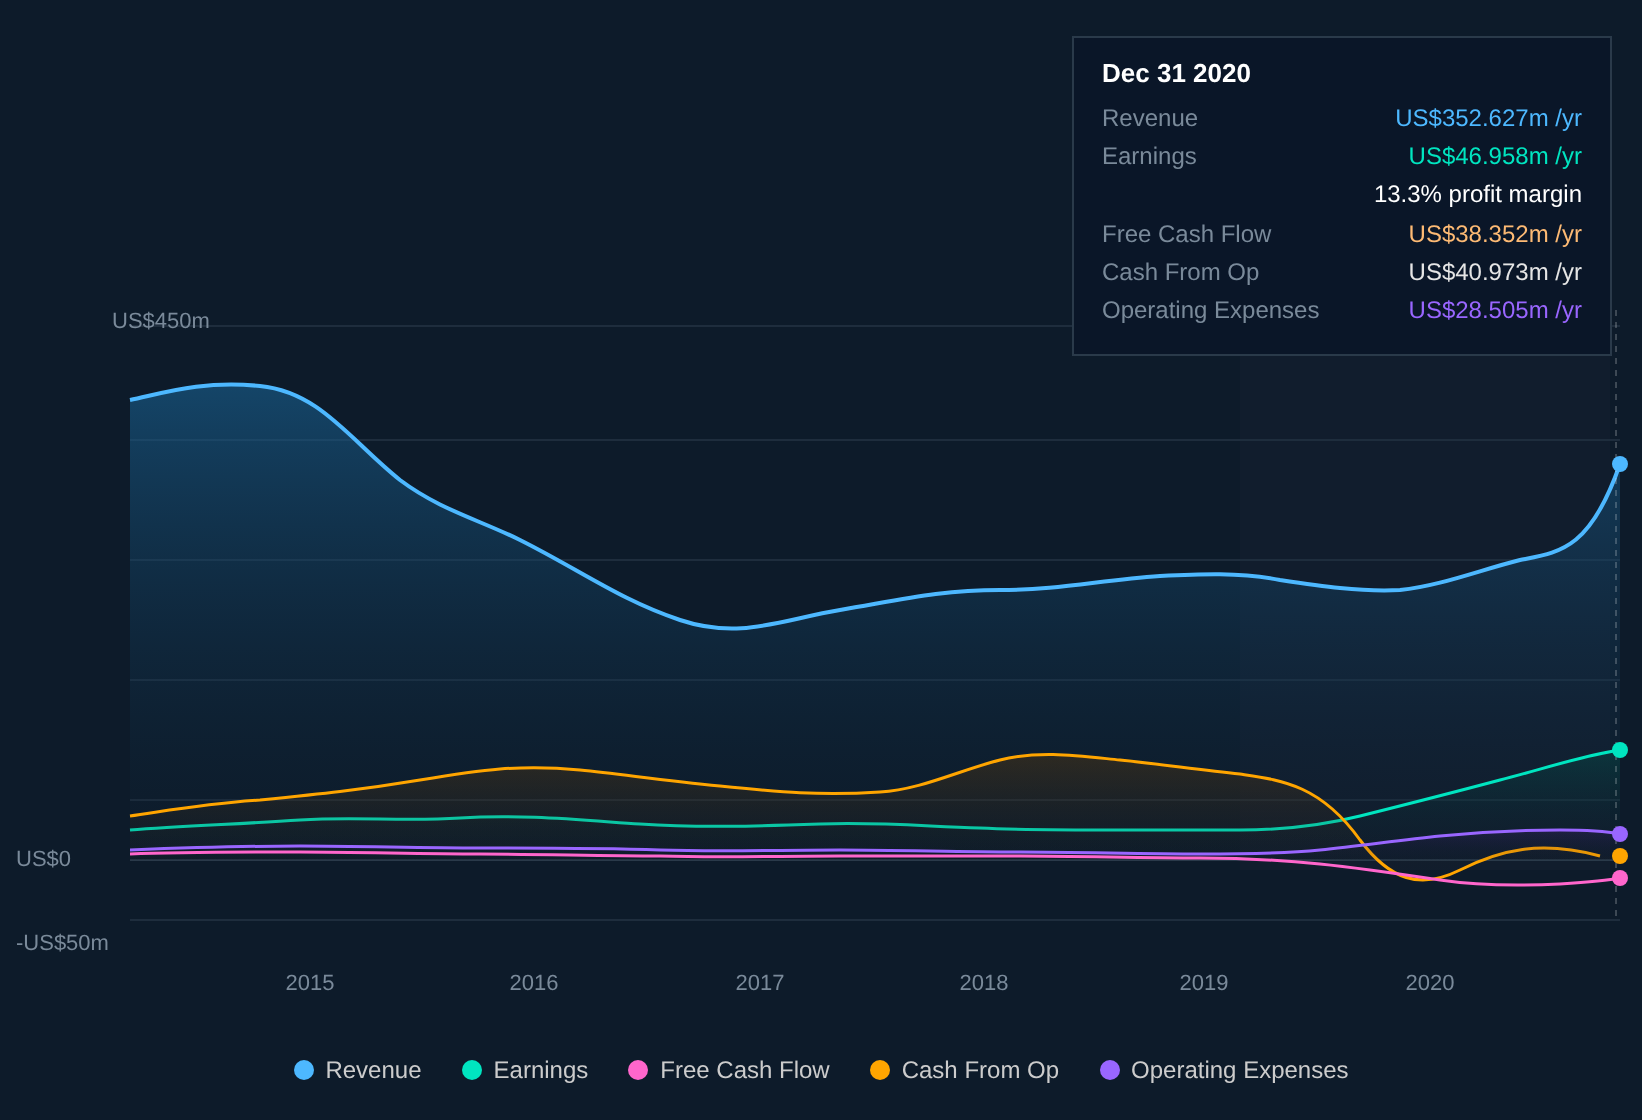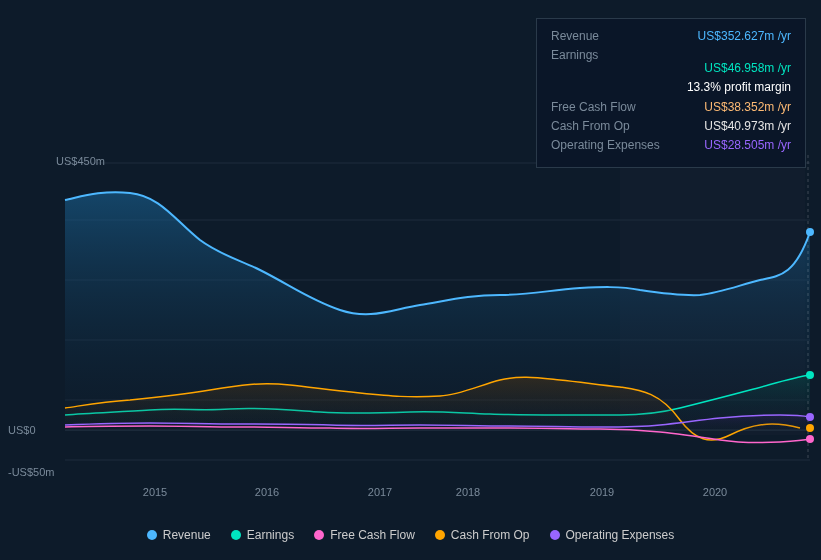--- a/index.html
+++ b/index.html
@@ -49,21 +49,21 @@
       color: #7a8a9a;
       min-width: 120px;
     }
 
     .tooltip-value {
       font-weight: normal;
       text-align: right;
     }
 
     .tooltip-value.blue { color: #4db8ff; }
-    .tooltip-value.cyan { color: #00e5c0; margin-top: 13px; }
+    .tooltip-value.cyan { color: #00e5c0; }
     .tooltip-value.magenta { color: #fdba74; }
     .tooltip-value.orange { color: #e5e5e5; }
     .tooltip-value.purple { color: #9966ff; }
 
     
     .y-label {
       position: absolute;
       color: #7a8a9a;
       font-size: 11px;
       left: 8px;
@@ -298,25 +298,26 @@
 
   </svg>
 
   <div class="y-label" style="top: 155px; margin-left: 48px;">US$450m</div>
   <div class="y-label" style="top: 424px;">US$0</div>
   <div class="y-label" style="top: 466px;">-US$50m</div>
 
   <div class="x-label" style="left: 133px;">2015</div>
   <div class="x-label" style="left: 245px;">2016</div>
   <div class="x-label" style="left: 358px;">2017</div>
-  <div class="x-label" style="left: 446px;">2018</div>
+  <div class="x-label" style="left: 470px;">2018</div>
   <div class="x-label" style="left: 580px;">2019</div>
   <div class="x-label" style="left: 693px;">2020</div>
 
   <div class="tooltip-box">
+    <div class="tooltip-title">Dec 31 2020</div>
 
     <div class="tooltip-row">
       <span class="tooltip-label">Revenue</span>
       <span class="tooltip-value blue">US$352.627m /yr</span>
     </div>
 
     <div class="tooltip-row">
       <span class="tooltip-label">Earnings</span>
       <span class="tooltip-value cyan">US$46.958m /yr</span>
     </div>

